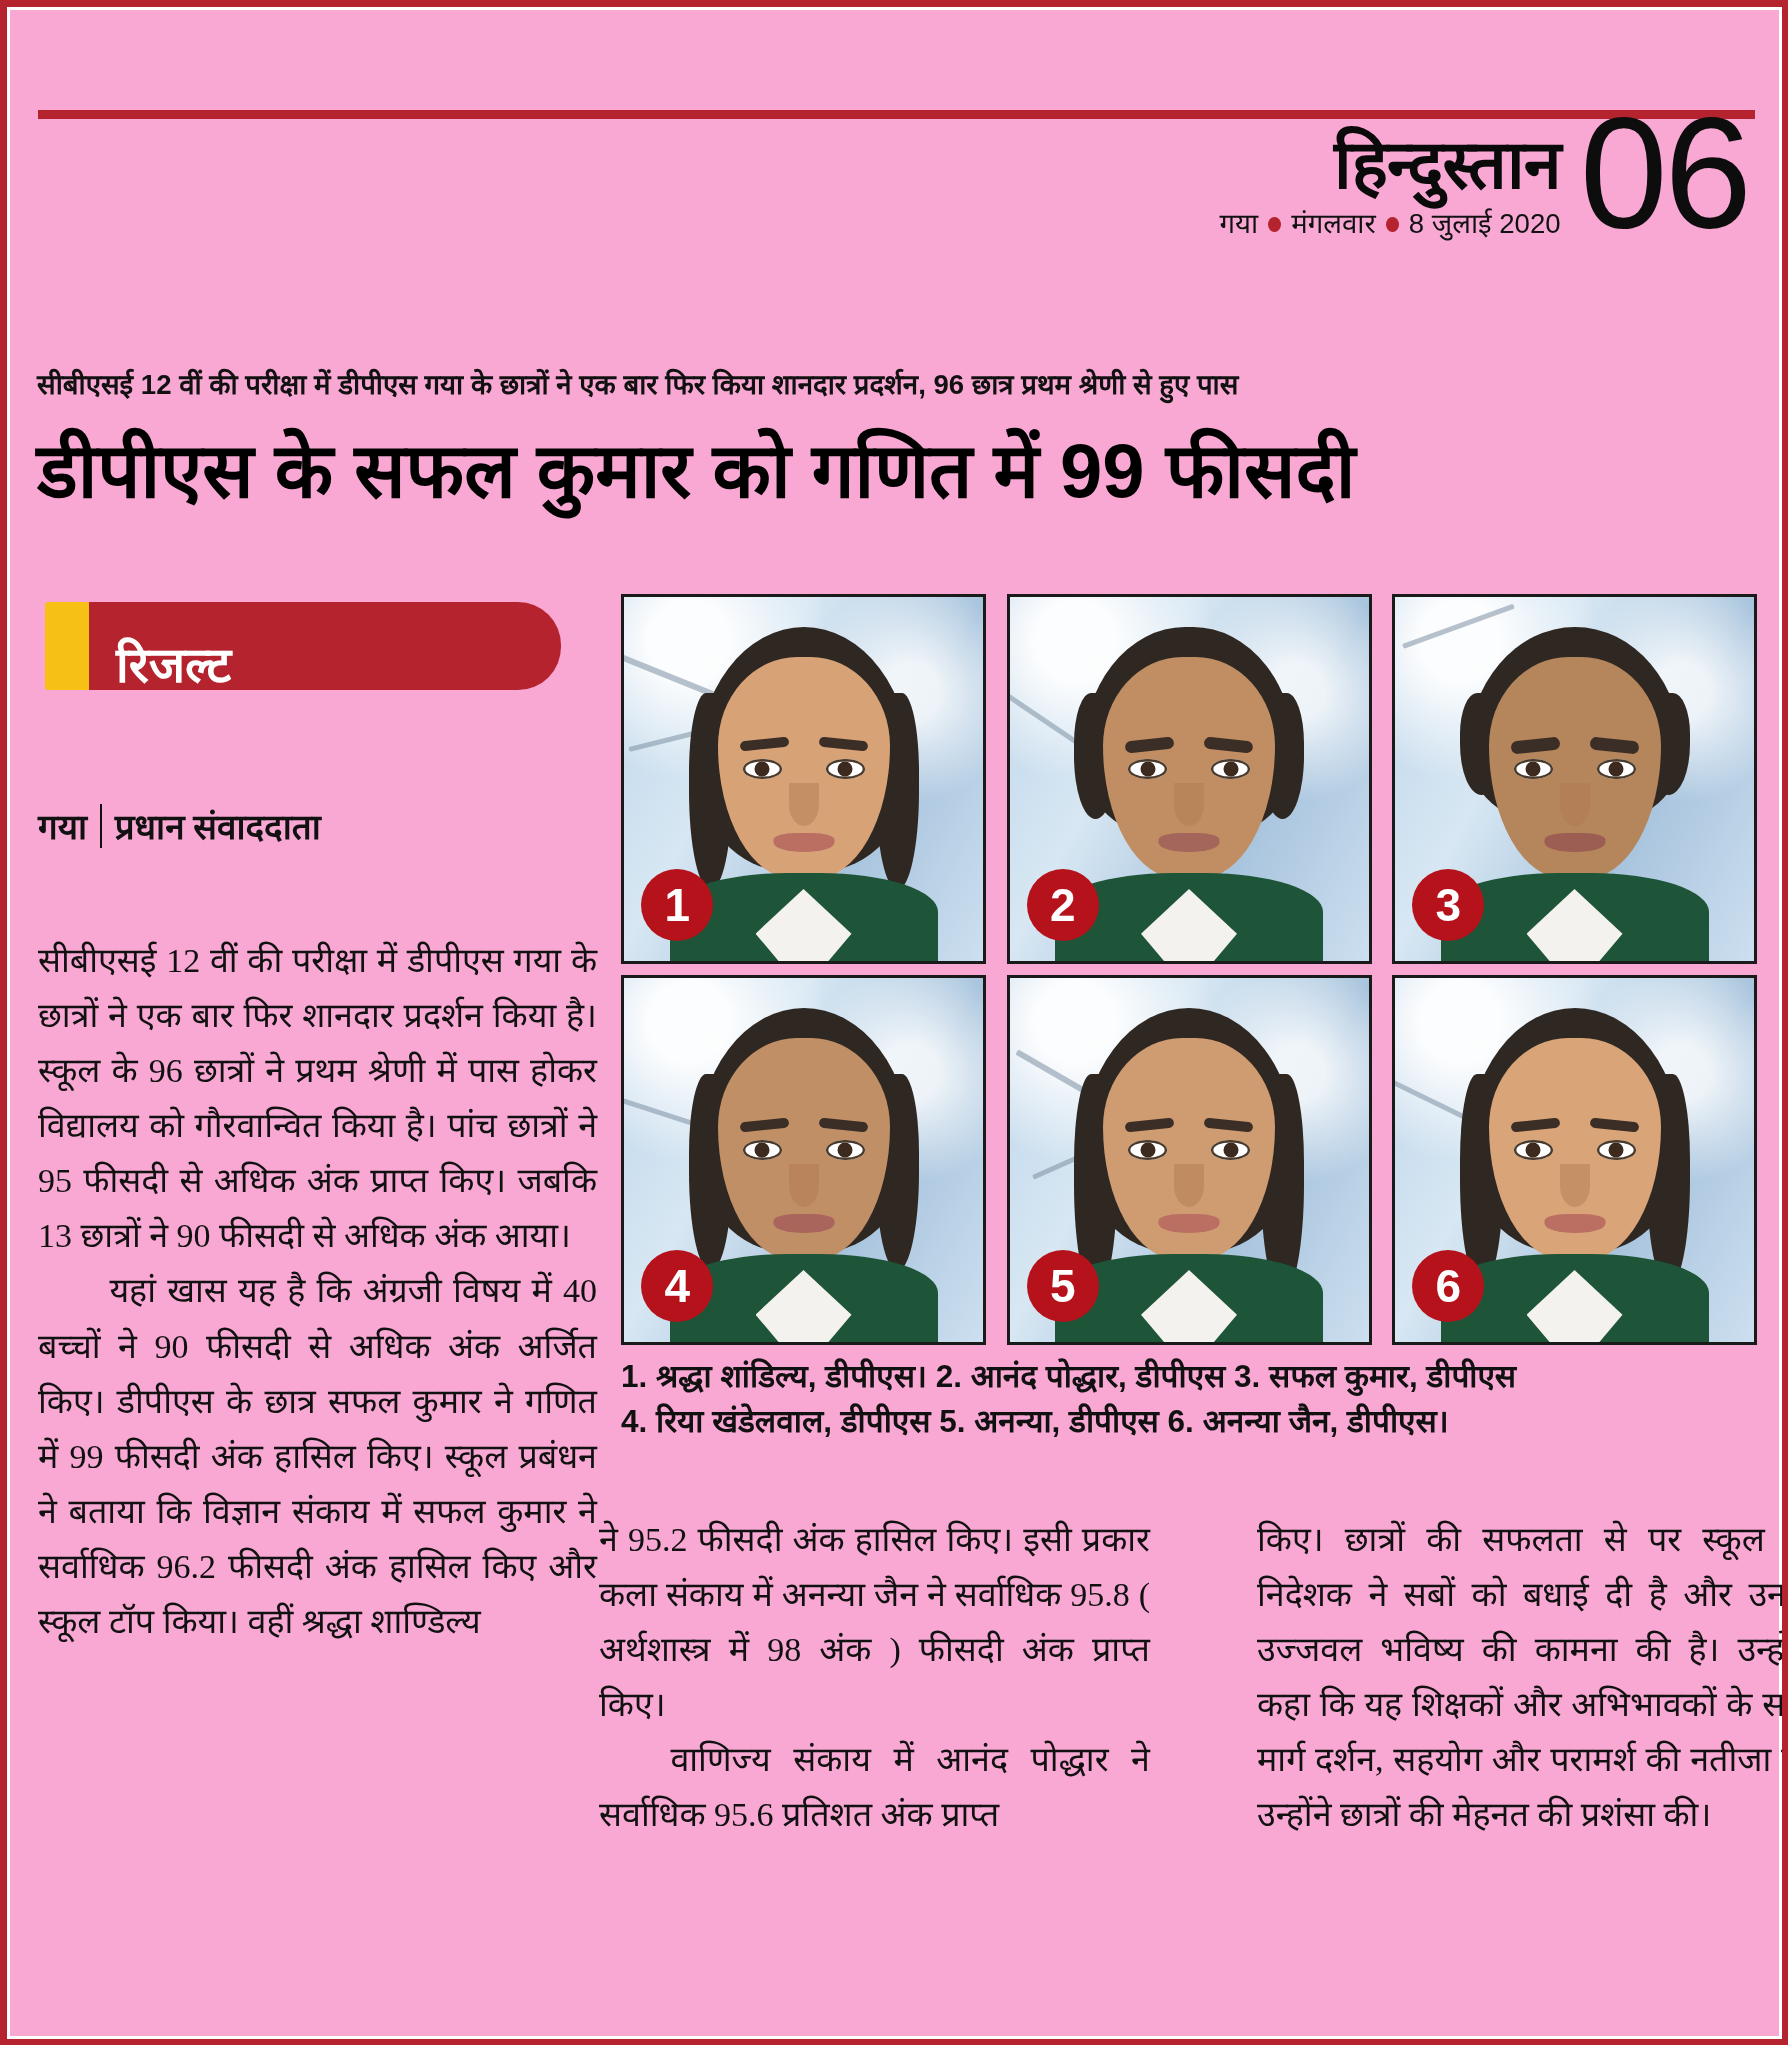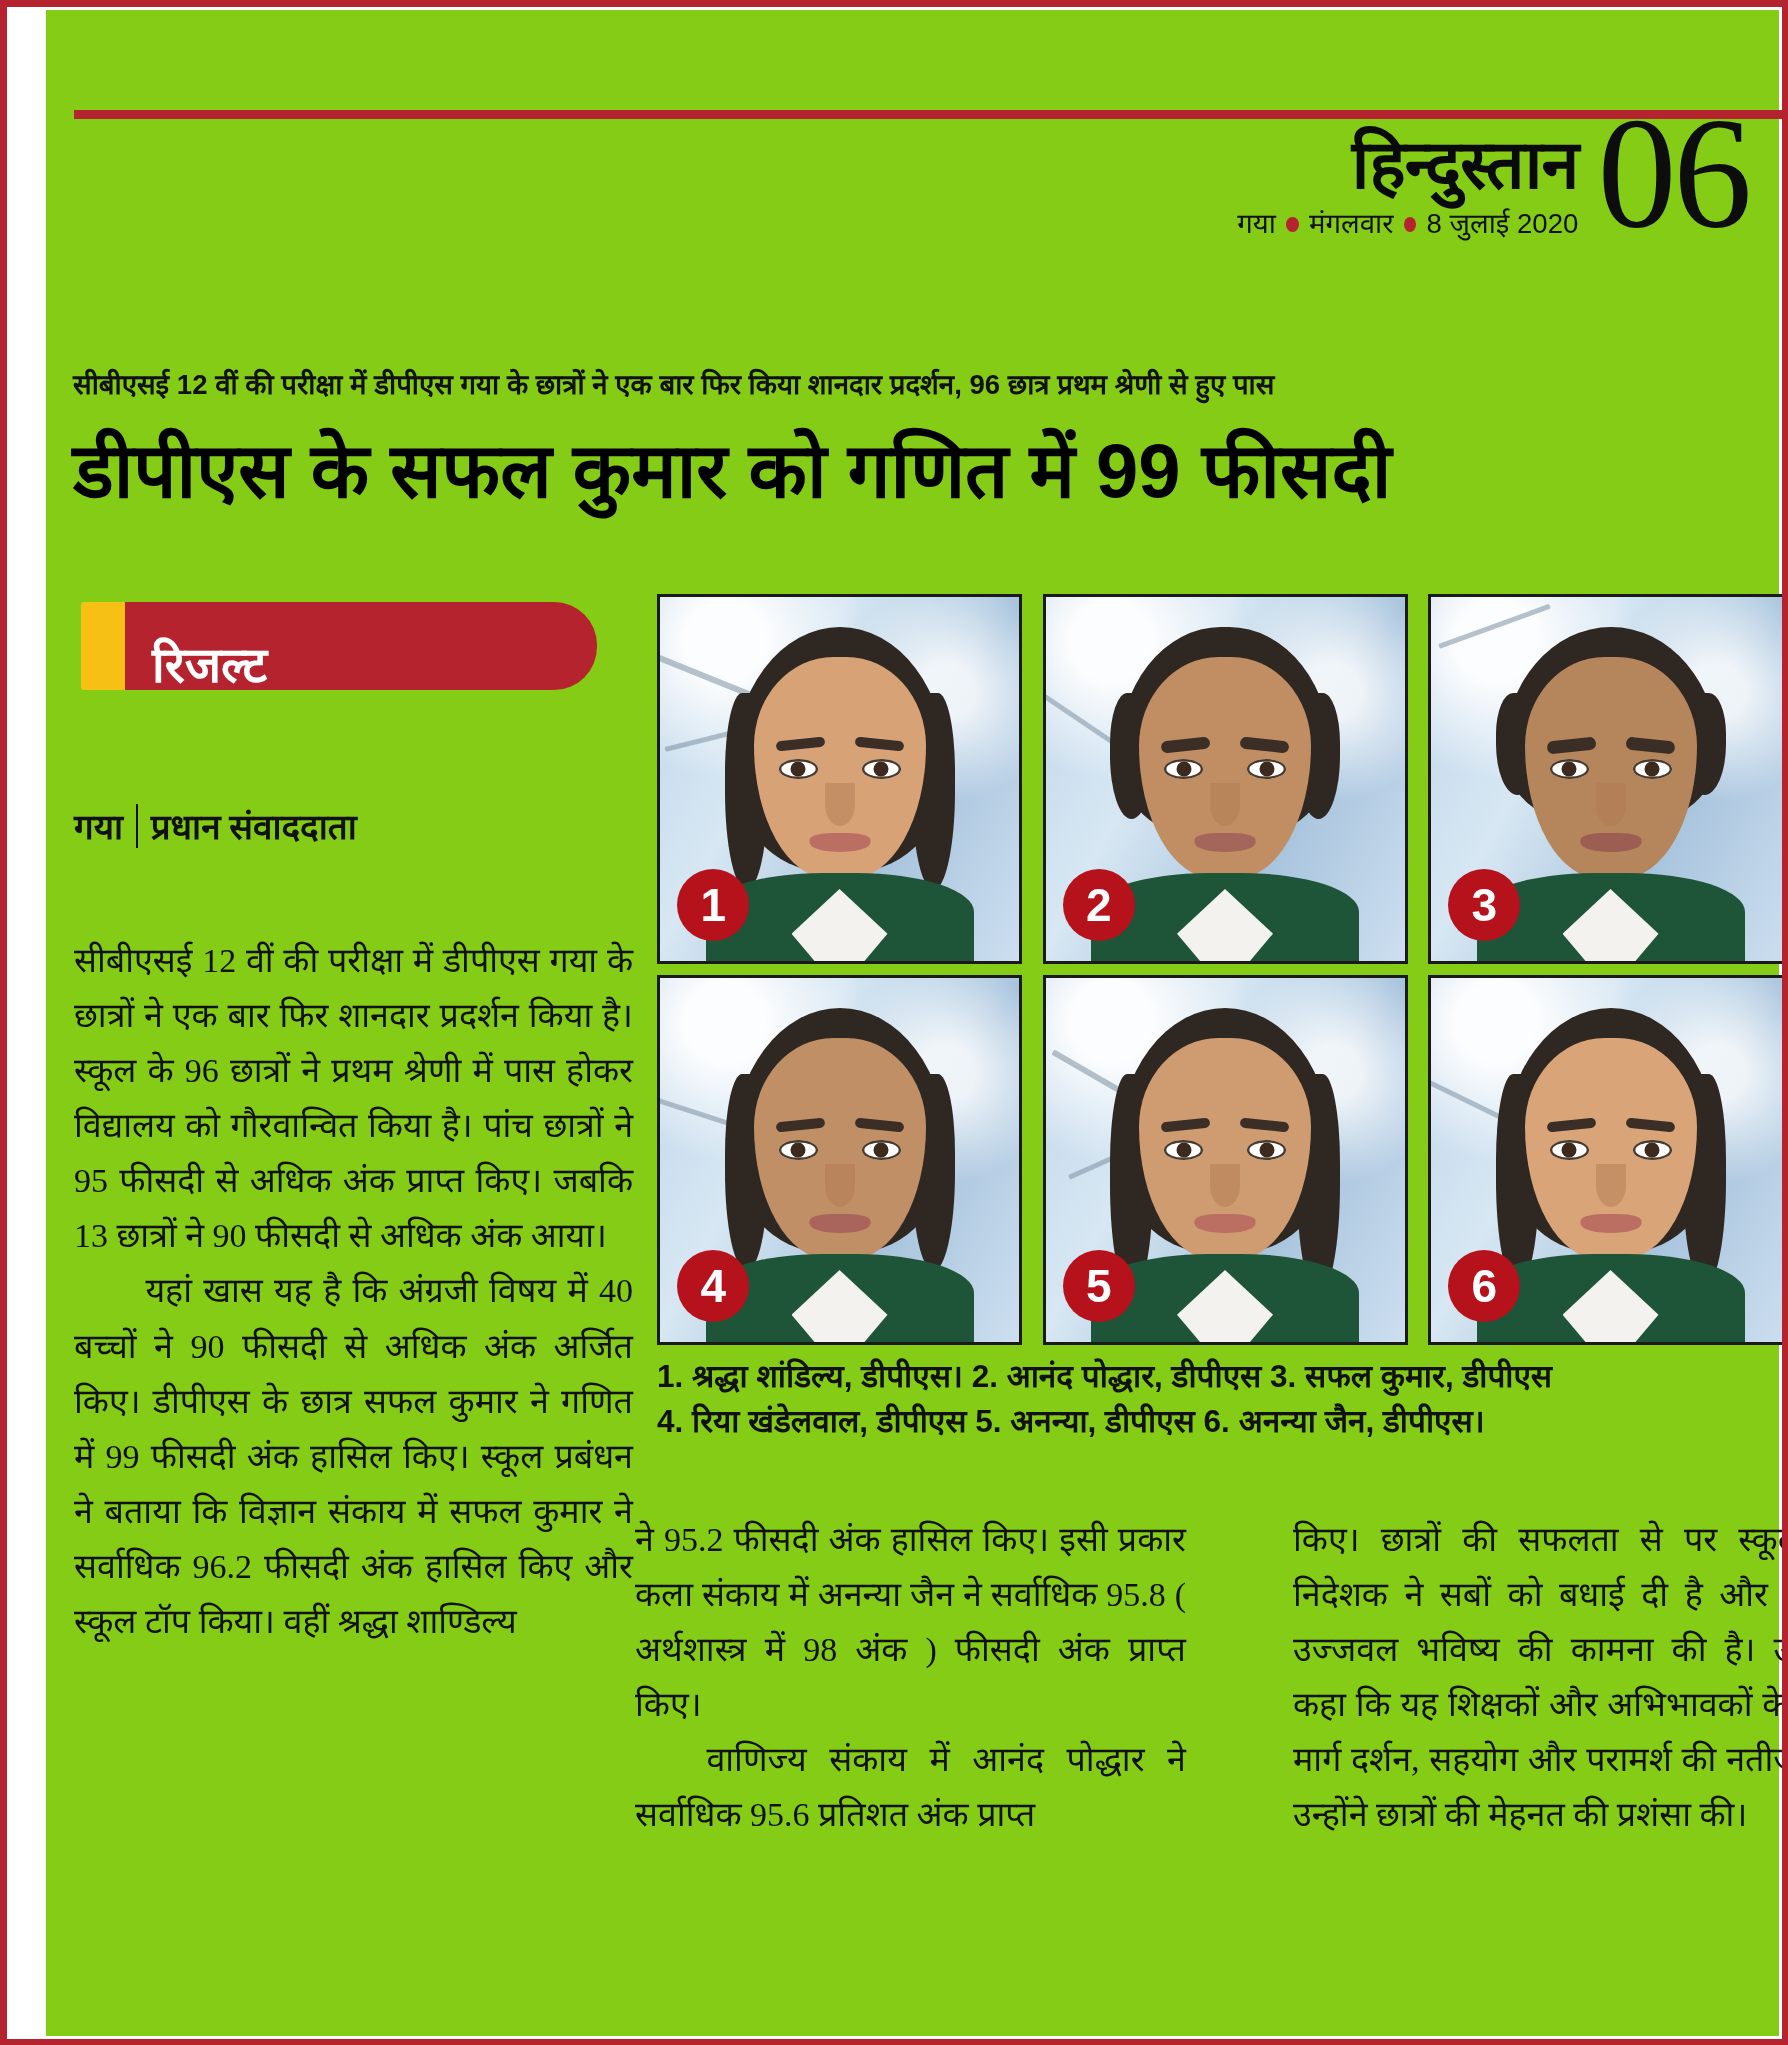--- a/index.html
+++ b/index.html
@@ -20,24 +20,23 @@
     width: 1789px;
     height: 2046px;
     box-sizing: border-box;
     background: #ffffff;
     border: 7px solid #b5232e;
     overflow: hidden;
   }
   #page-inner {
     position: absolute;
     left: 0; top: 0; right: 0; bottom: 0;
-    background: #84cc16;
+    background: #f9a8d4;
     border: 3.9px solid #ffffff;
     box-sizing: border-box;
-    margin-left: 36px;
   }
 
   
   .masthead-rule {
     position: absolute;
     left: 28px;
     top: 100px;
     width: 1717px;
     height: 8.7px;
     background: #b5232e;
@@ -80,21 +79,21 @@
     gap: 10.2px;
   }
   .meta-dot {
     display: inline-block;
     width: 12.6px;
     height: 15px;
     border-radius: 50%;
     background: #b5232e;
   }
   .page-number {
-    font-family: Liberation Serif, serif;
+    font-family: Liberation Sans, sans-serif;
     font-size: 158px;
     line-height: 0.82;
     font-weight: 300;
     color: #0d0d0d;
     margin-left: 19px;
     margin-top: -20.5px;
     letter-spacing: -3.2px;
   }
 
   

